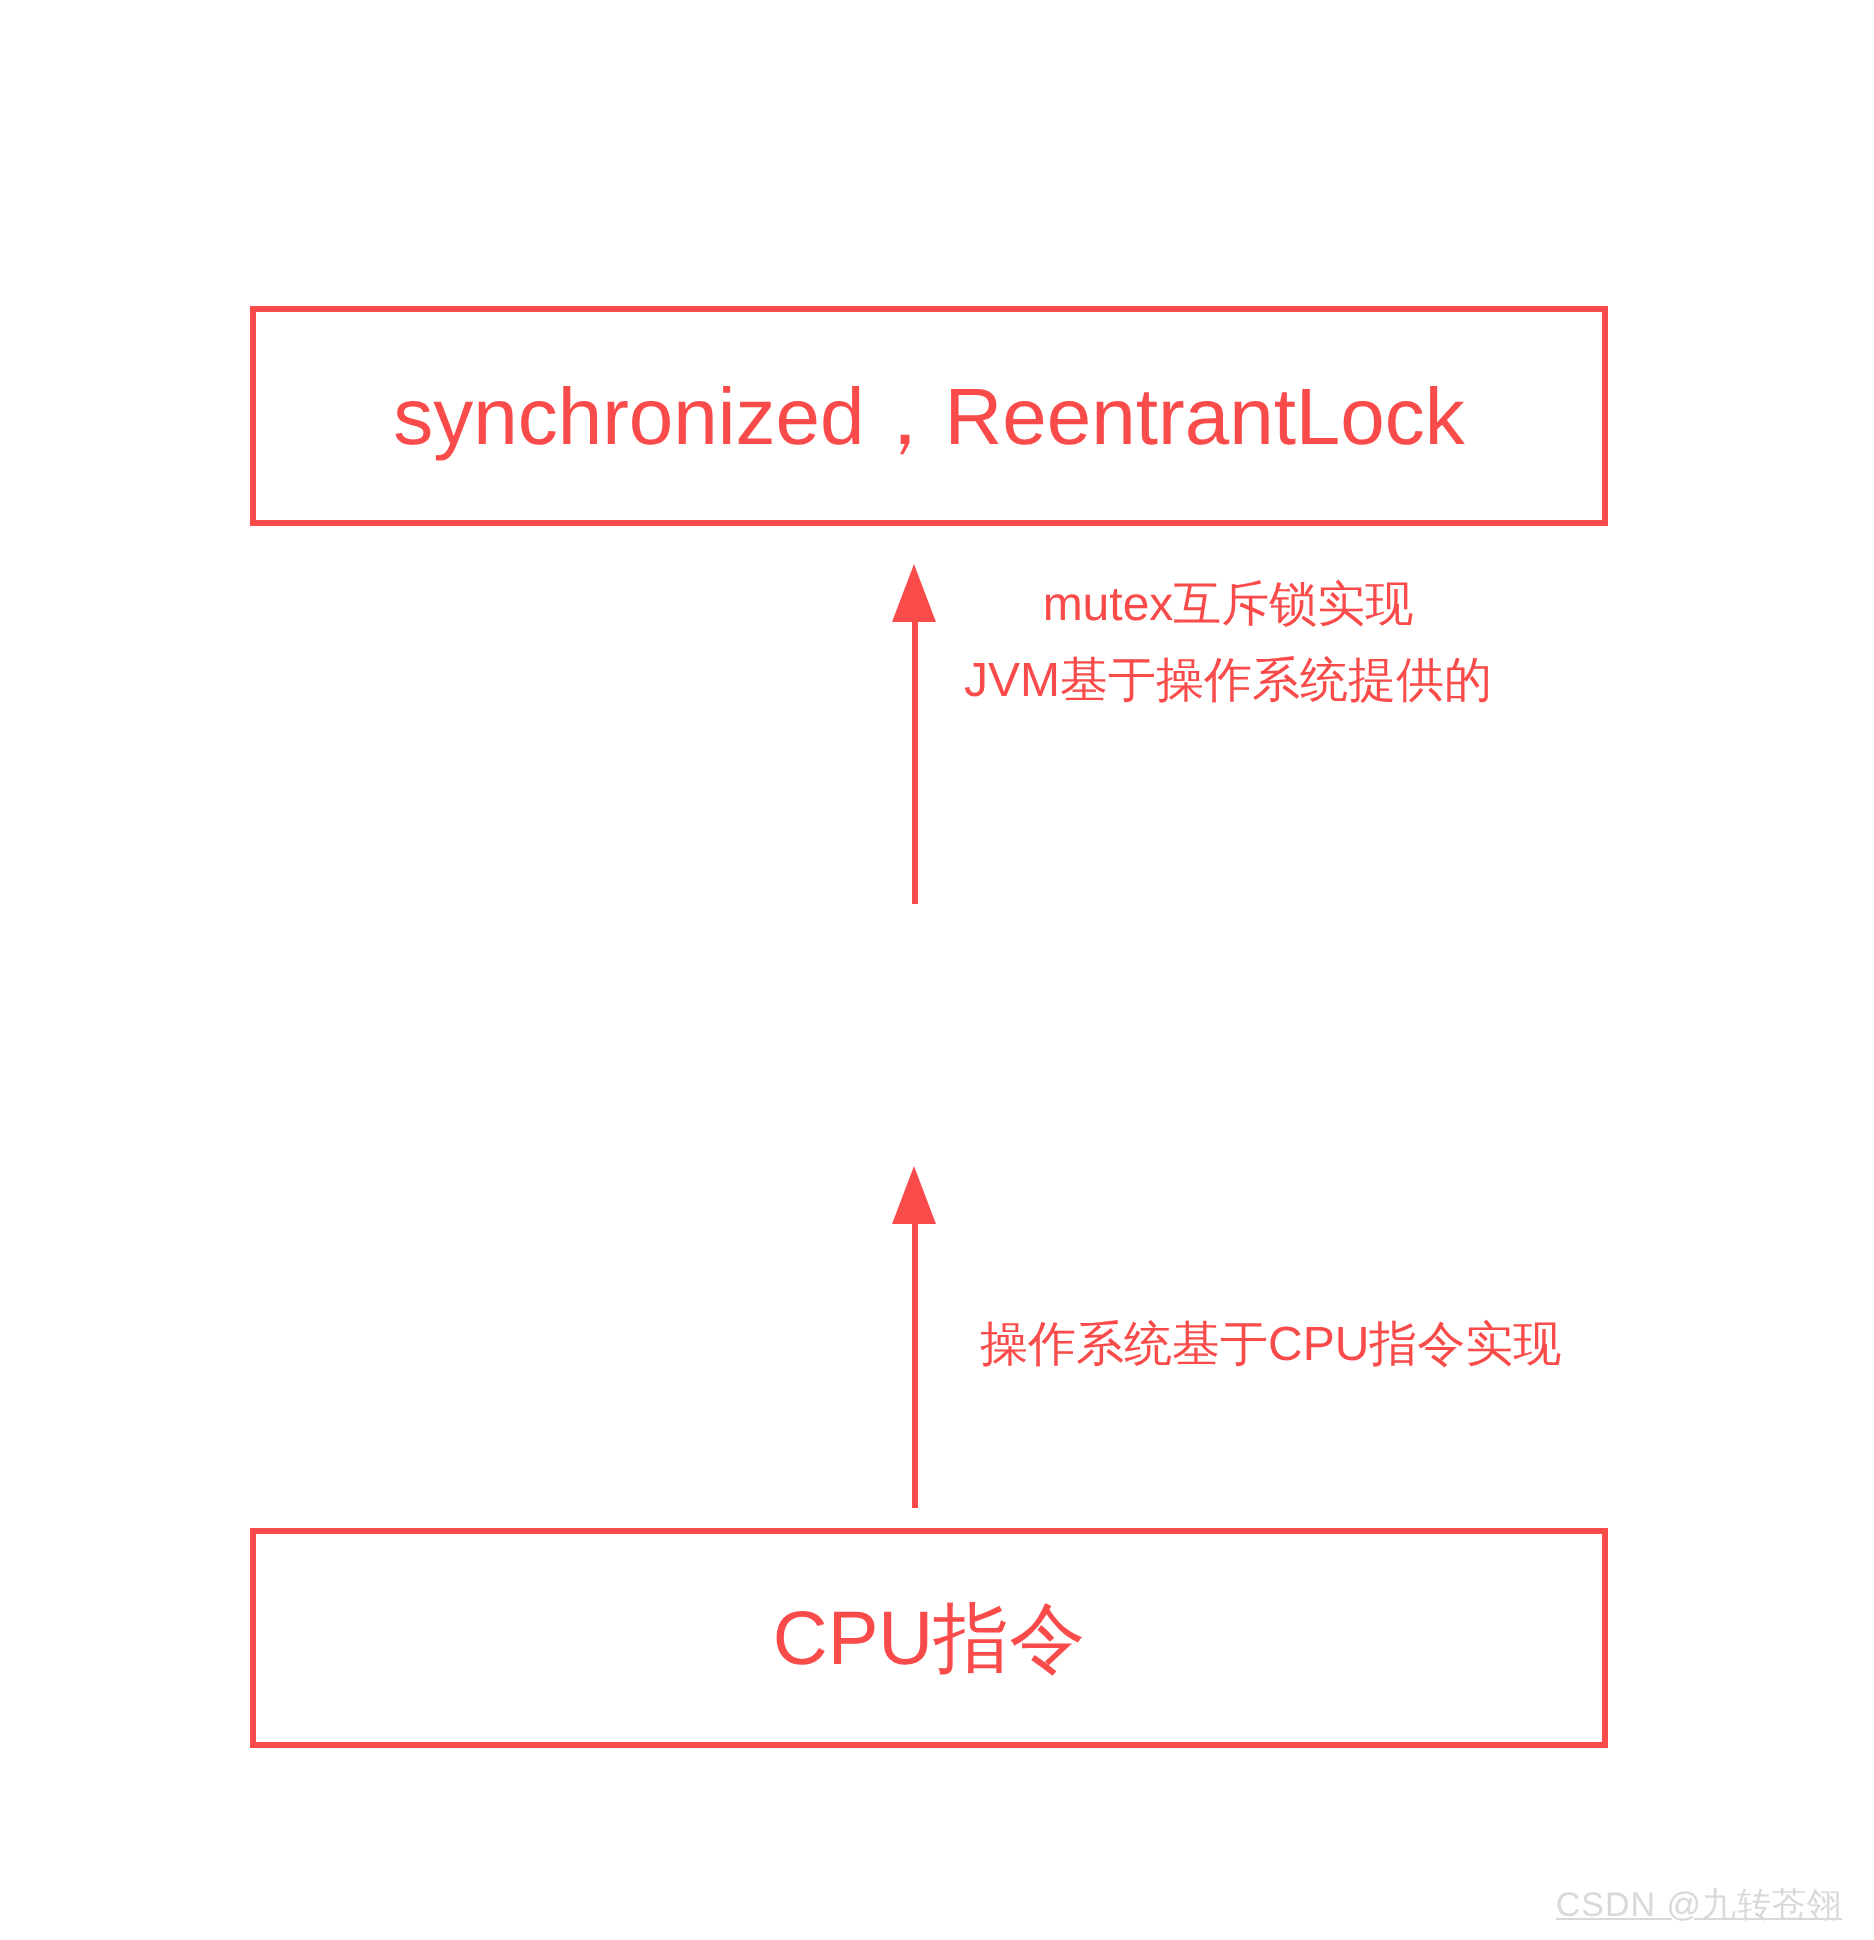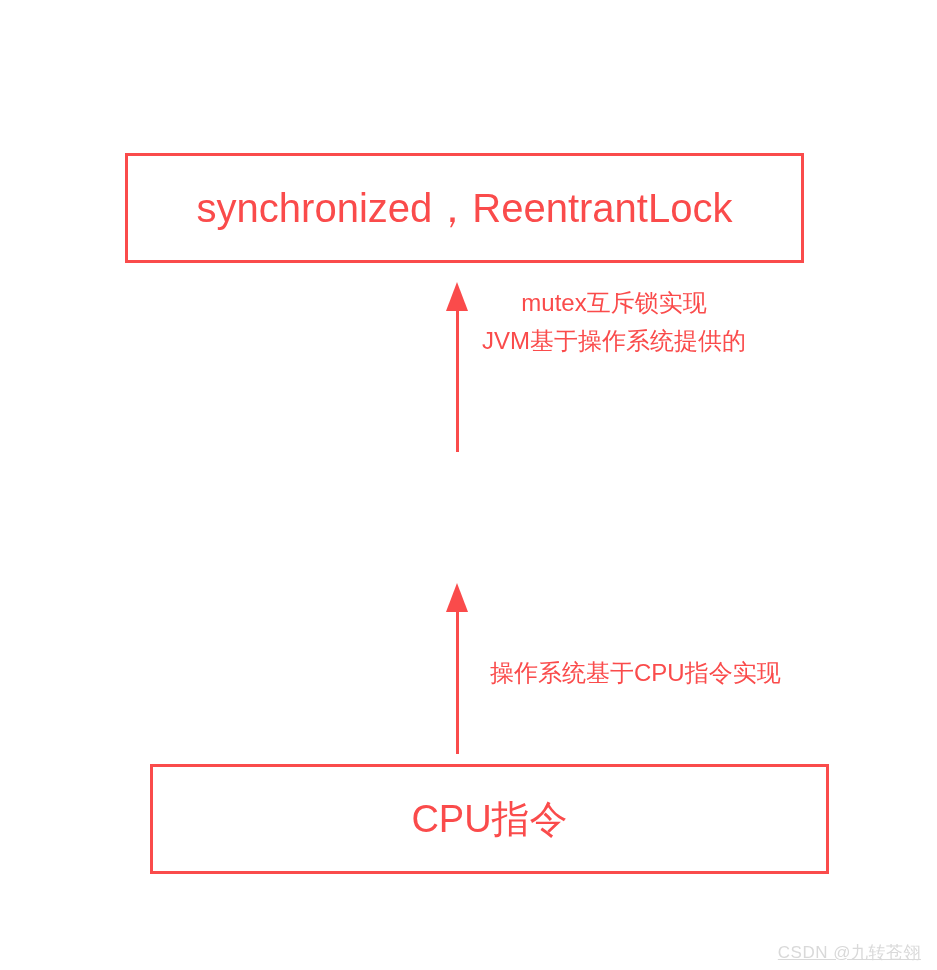--- a/index.html
+++ b/index.html
@@ -25,21 +25,21 @@
     border: 3px solid var(--accent);
     box-sizing: border-box;
     display: flex;
     align-items: center;
     justify-content: center;
     color: var(--accent);
     background: #ffffff;
   }
   .box-top    { top: 153px; font-size: 40px; }
   .box-middle { top: 459px; font-size: 38px; }
-  .box-bottom { top: 764px; font-size: 38px; margin-left: 25px; }
+  .box-bottom { top: 764px; font-size: 38px; }
 
   .arrow-line {
     position: absolute;
     width: 3px;
     background: var(--accent);
   }
   .arrow-head {
     position: absolute;
     width: 0;
     height: 0;

